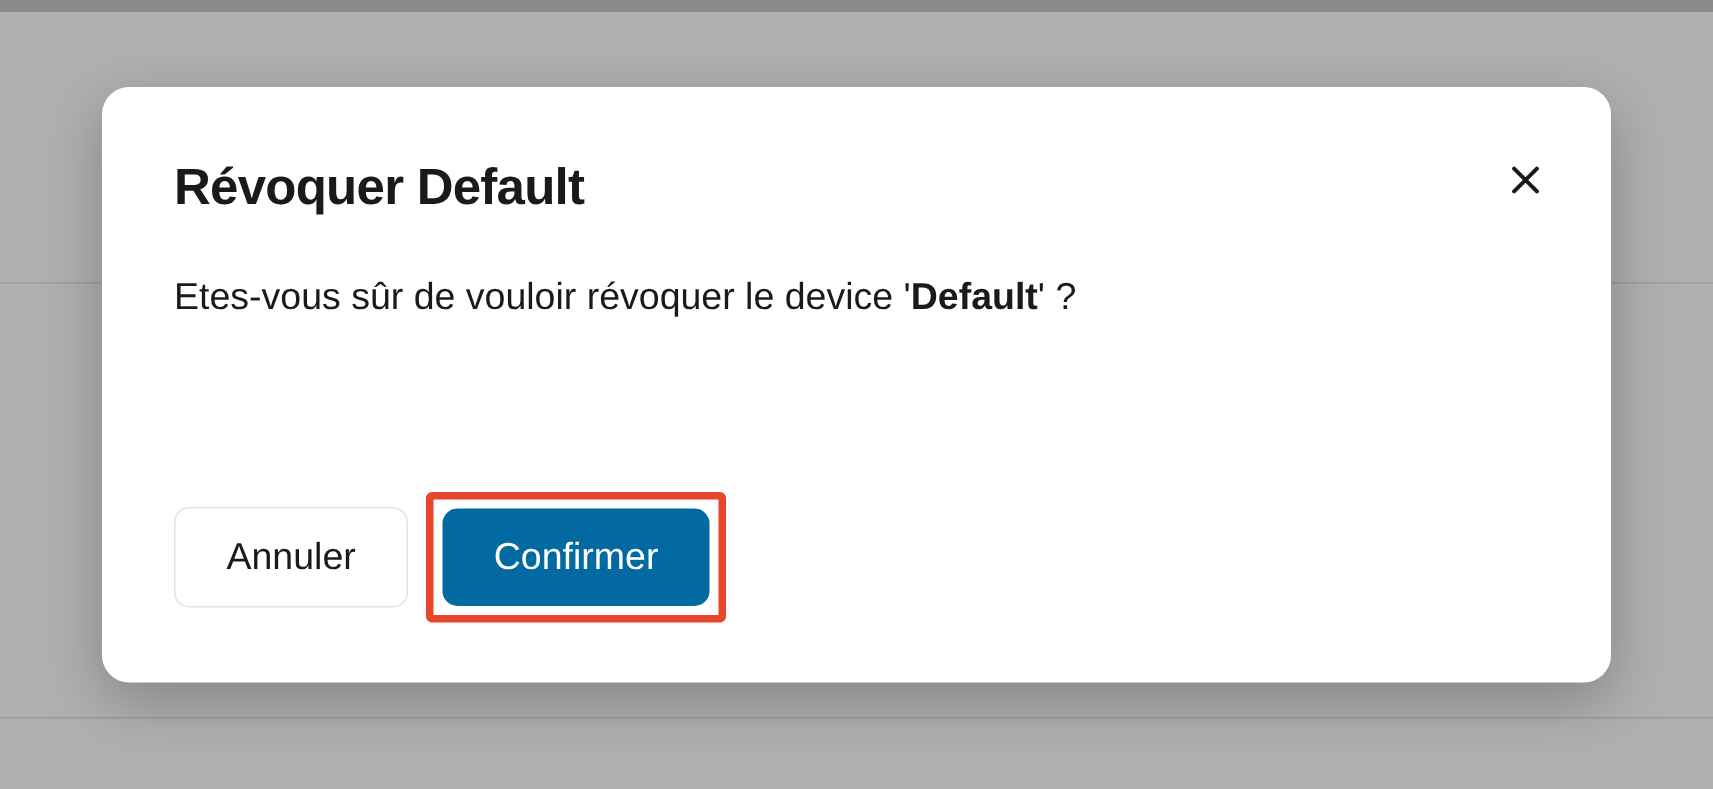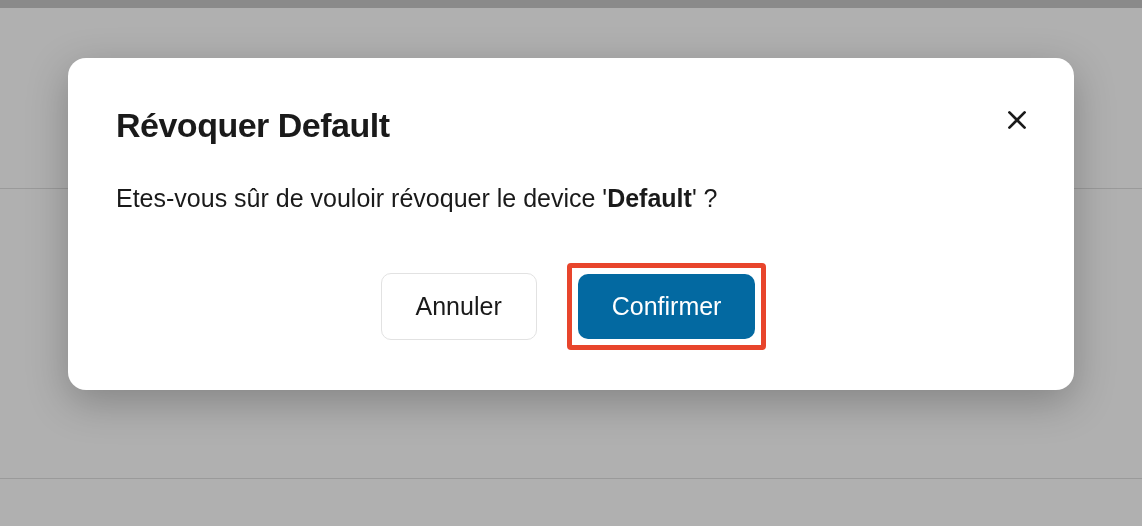--- a/index.html
+++ b/index.html
@@ -81,30 +81,30 @@
     .close-btn svg {
       width: 26px;
       height: 26px;
       stroke: currentColor;
       stroke-width: 2.5;
       stroke-linecap: round;
     }
     .modal-body {
       font-size: 25px;
       color: #1a1a1a;
-      margin-bottom: 47px;
+      margin-bottom: 112px;
       line-height: 1.4;
     }
     .modal-body .bold {
       font-weight: 700;
     }
     .modal-footer {
       display: flex;
-      justify-content: center;
-      gap: 30px;
+      justify-content: flex-start;
+      gap: 12px;
       align-items: center;
     }
     .btn {
       font-size: 25px;
       padding: 18px 34px;
       border-radius: 10px;
       cursor: pointer;
       border: none;
       font-family: inherit;
     }

